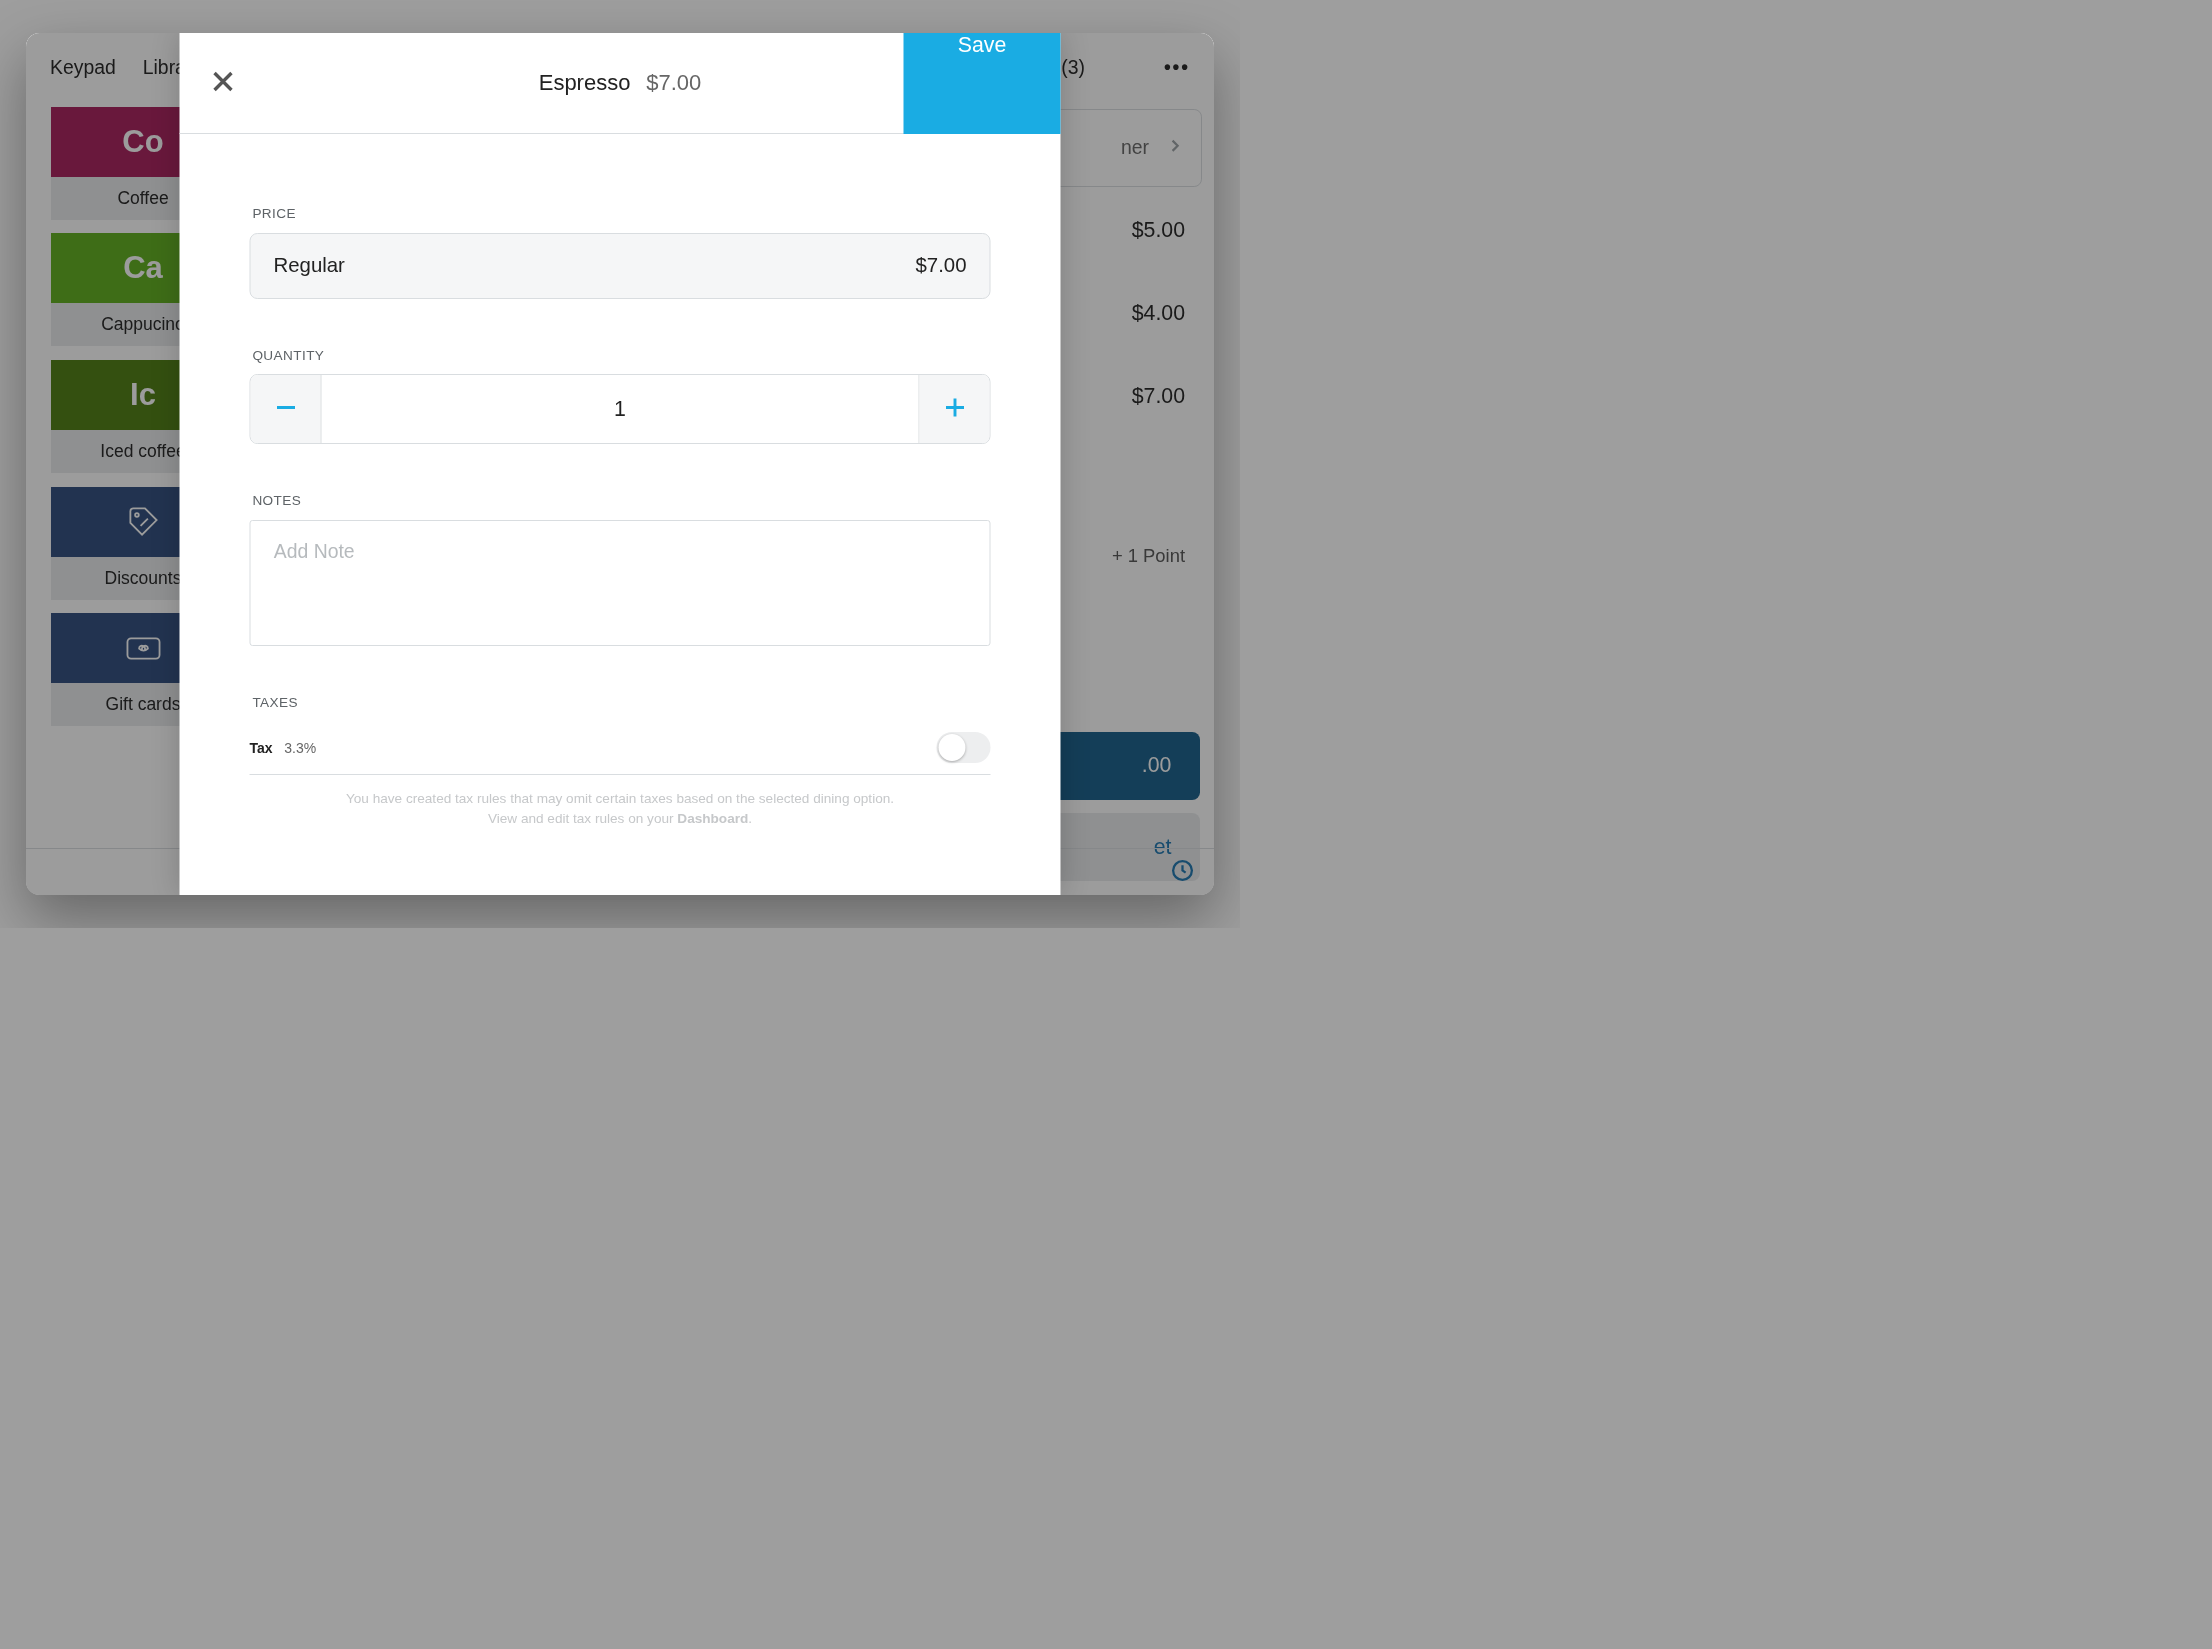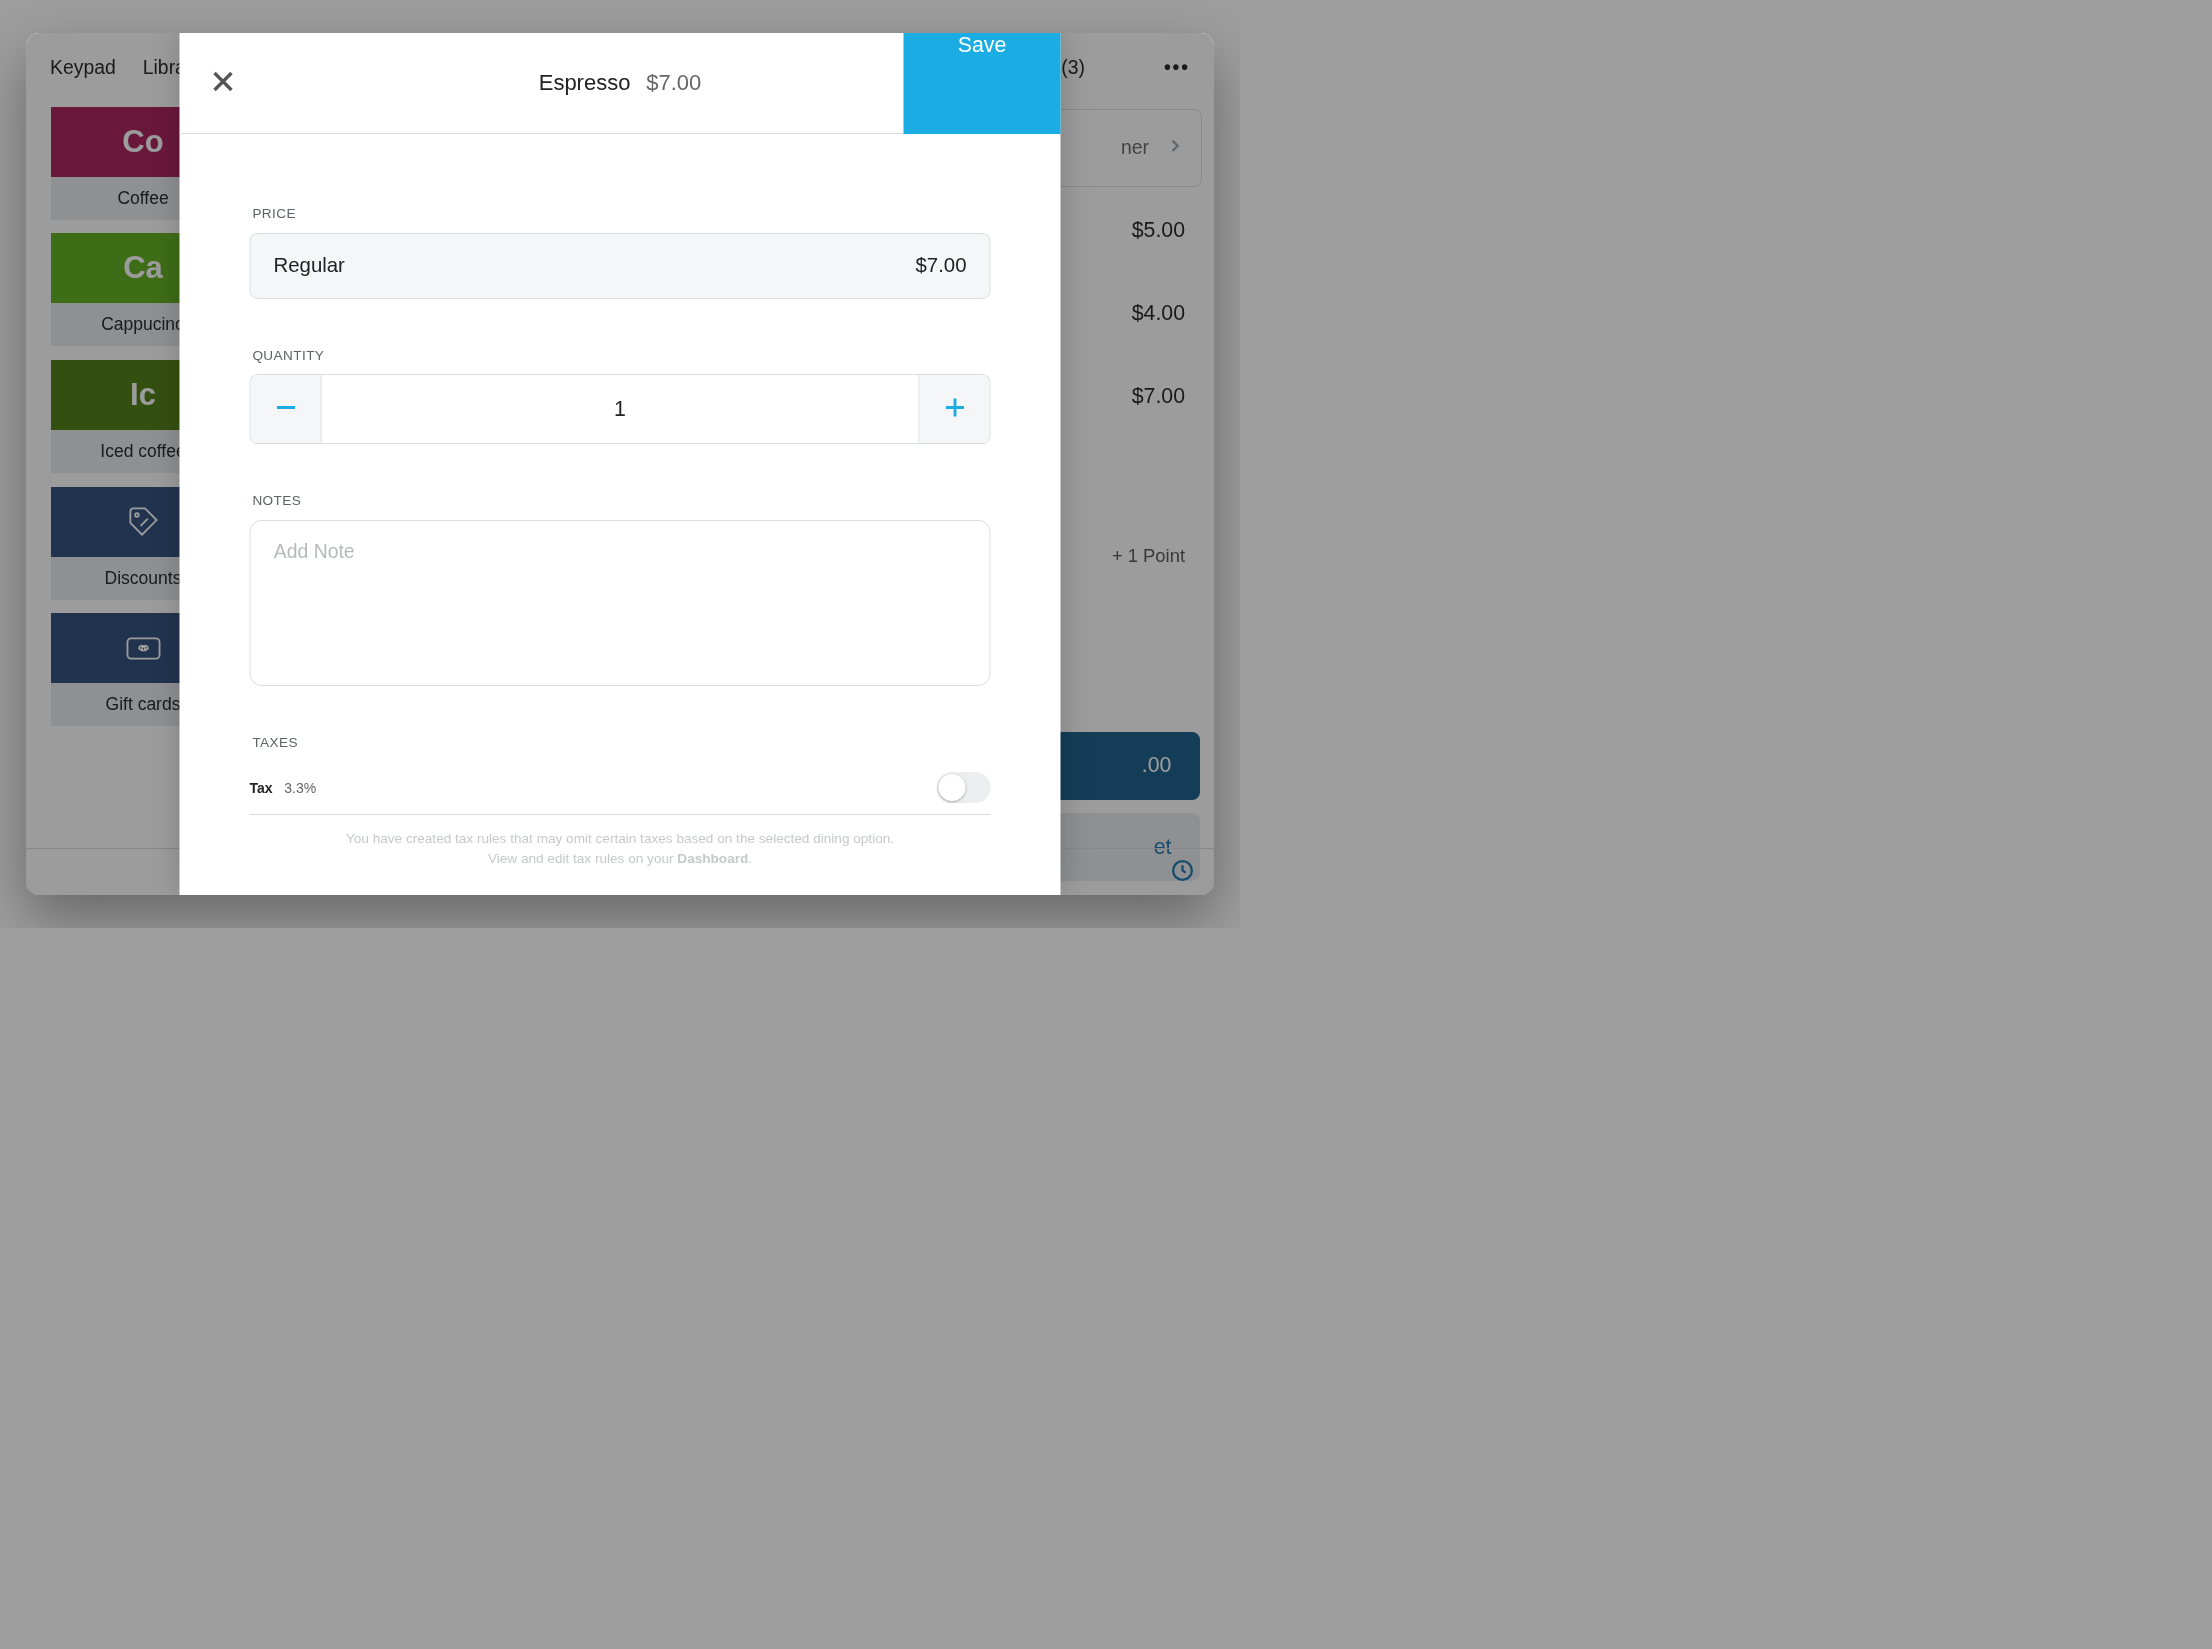--- a/index.html
+++ b/index.html
@@ -96,21 +96,21 @@
   }
 
   .qty-row{
     margin-top:0;display:flex;border:1px solid var(--border);border-radius:7.8px;overflow:hidden;height:70px;
   }
   .qty-btn{width:70px;background:var(--field-bg);display:flex;align-items:center;justify-content:center;cursor:pointer;}
   .qty-btn svg{width:27px;height:27px;stroke:var(--sq-blue);stroke-width:2.6;fill:none;}
   .qty-val{flex:1;display:flex;align-items:center;justify-content:center;font-size:21.3px;color:#222;border-left:1px solid var(--border);border-right:1px solid var(--border);}
 
   .notes-box{
-    border:1px solid var(--border);border-radius:12px;height:166px;padding:17.5px 21.3px;
+    border:1px solid var(--border);border-radius:3px;height:126px;padding:17.5px 21.3px;
   }
   .notes-box textarea{
     width:100%;height:100%;border:none;resize:none;outline:none;font:inherit;font-size:19.4px;color:#222;background:transparent;
   }
   .notes-box textarea::placeholder{color:#B6BABD;}
 
   .tax-row{
     display:flex;align-items:center;justify-content:space-between;height:54px;
     border-bottom:1px solid var(--border);
   }

